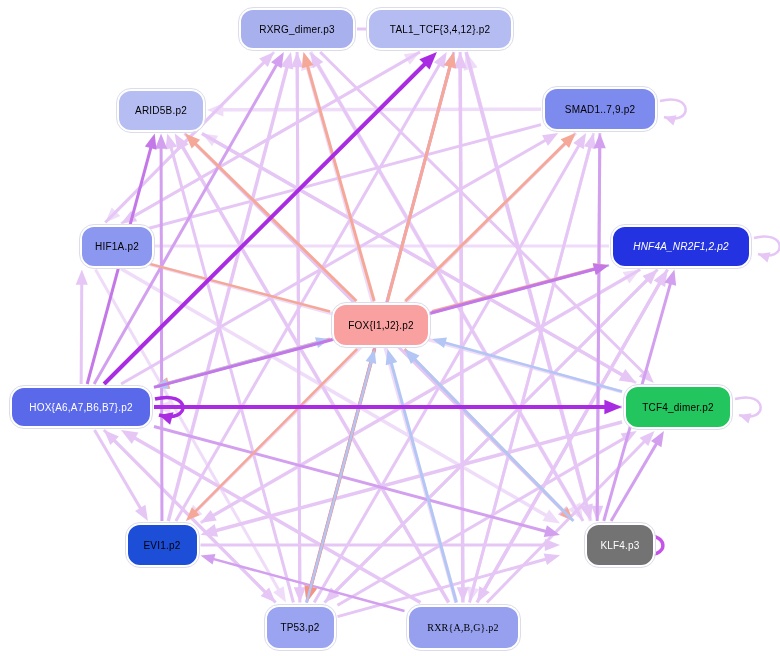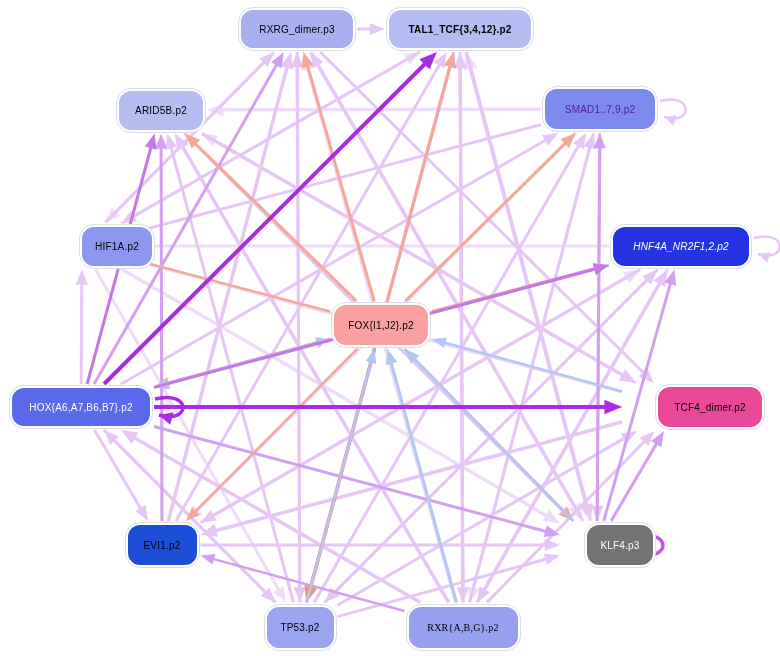--- a/index.html
+++ b/index.html
@@ -357,26 +357,26 @@
         <path d="M 155 399 C 191.5 390, 191.5 424, 159 415" fill="none" stroke="#a92be2" stroke-width="3.5"></path>
         <polygon points="159,415 173.53897937619368,412.33343316254496 170.09623920573458,424.7655504447583" fill="#a92be2"></polygon>
       </g>
       <g>
         <path d="M 635 537 C 671.5 528, 671.5 562, 639 553" fill="none" stroke="#c653e9" stroke-width="3.5"></path>
         <polygon points="639,553 653.5389793761937,550.3334331625449 650.0962392057346,562.7655504447582" fill="#c653e9"></polygon>
       </g>
     </svg>
   <div>
       <div class="node" style="left: 239px; top: 8px; width: 116px; height: 42px; background: rgb(168, 176, 238); color: rgb(0, 0, 0);">RXRG_dimer.p3</div>
-      <div class="node" style="left: 387px; top: 8px; width: 146px; height: 42px; background: rgb(181, 188, 242); color: rgb(0, 0, 0); font-weight: bold;">TAL1_TCF{3,4,12}.p2</div>
+      <div class="node" style="left: 367px; top: 8px; width: 146px; height: 42px; background: rgb(181, 188, 242); color: rgb(0, 0, 0);">TAL1_TCF{3,4,12}.p2</div>
       <div class="node" style="left: 117px; top: 88.5px; width: 88px; height: 43px; background: rgb(182, 189, 242); color: rgb(0, 0, 0);">ARID5B.p2</div>
-      <div class="node" style="left: 543px; top: 87px; width: 114px; height: 44px; background: rgb(126, 139, 238); color: #4c1d95;">SMAD1..7,9.p2</div>
+      <div class="node" style="left: 543px; top: 87px; width: 114px; height: 44px; background: rgb(126, 139, 238); color: #000000;">SMAD1..7,9.p2</div>
       <div class="node" style="left: 45px; top: 224.5px; width: 74px; height: 43px; background: rgb(140, 152, 240); color: rgb(0, 0, 0); margin-left: 35px;">HIF1A.p2</div>
       <div class="node" style="left: 611px; top: 224.5px; width: 140px; height: 43px; background: rgb(36, 51, 226); color: rgb(255, 255, 255); font-style: italic;">HNF4A_NR2F1,2.p2</div>
       <div class="node" style="left: 332px; top: 303px; width: 98px; height: 44px; background: rgb(249, 161, 160); color: rgb(0, 0, 0);">FOX{I1,J2}.p2</div>
       <div class="node" style="left: 10px; top: 386px; width: 142px; height: 42px; background: rgb(90, 104, 234); color: rgb(255, 255, 255);">HOX{A6,A7,B6,B7}.p2</div>
-      <div class="node" style="left: 656px; top: 385px; width: 108px; height: 44px; background: #ec4899; color: rgb(0, 0, 0); text-align: center;">TCF4_dimer.p2</div>
+      <div class="node" style="left: 624px; top: 385px; width: 108px; height: 44px; background: #22c55e; color: rgb(0, 0, 0); text-align: center;">TCF4_dimer.p2</div>
       <div class="node" style="left: 125.5px; top: 523px; width: 73px; height: 44px; background: #1d4ed8; color: rgb(0, 0, 0);">EVI1.p2</div>
       <div class="node" style="left: 585px; top: 523px; width: 70px; height: 44px; background: #737373; color: rgb(255, 255, 255);">KLF4.p3</div>
       <div class="node" style="left: 264.5px; top: 604.5px; width: 71px; height: 45px; background: rgb(154, 164, 240); color: rgb(0, 0, 0);">TP53.p2</div>
       <div class="node" style="left: 406.5px; top: 604.5px; width: 113px; height: 45px; background: rgb(150, 160, 238); color: rgb(0, 0, 0); font-family: Liberation Serif, serif;">RXR{A,B,G}.p2</div>
     </div>
 </div>
 
 </body></html>

